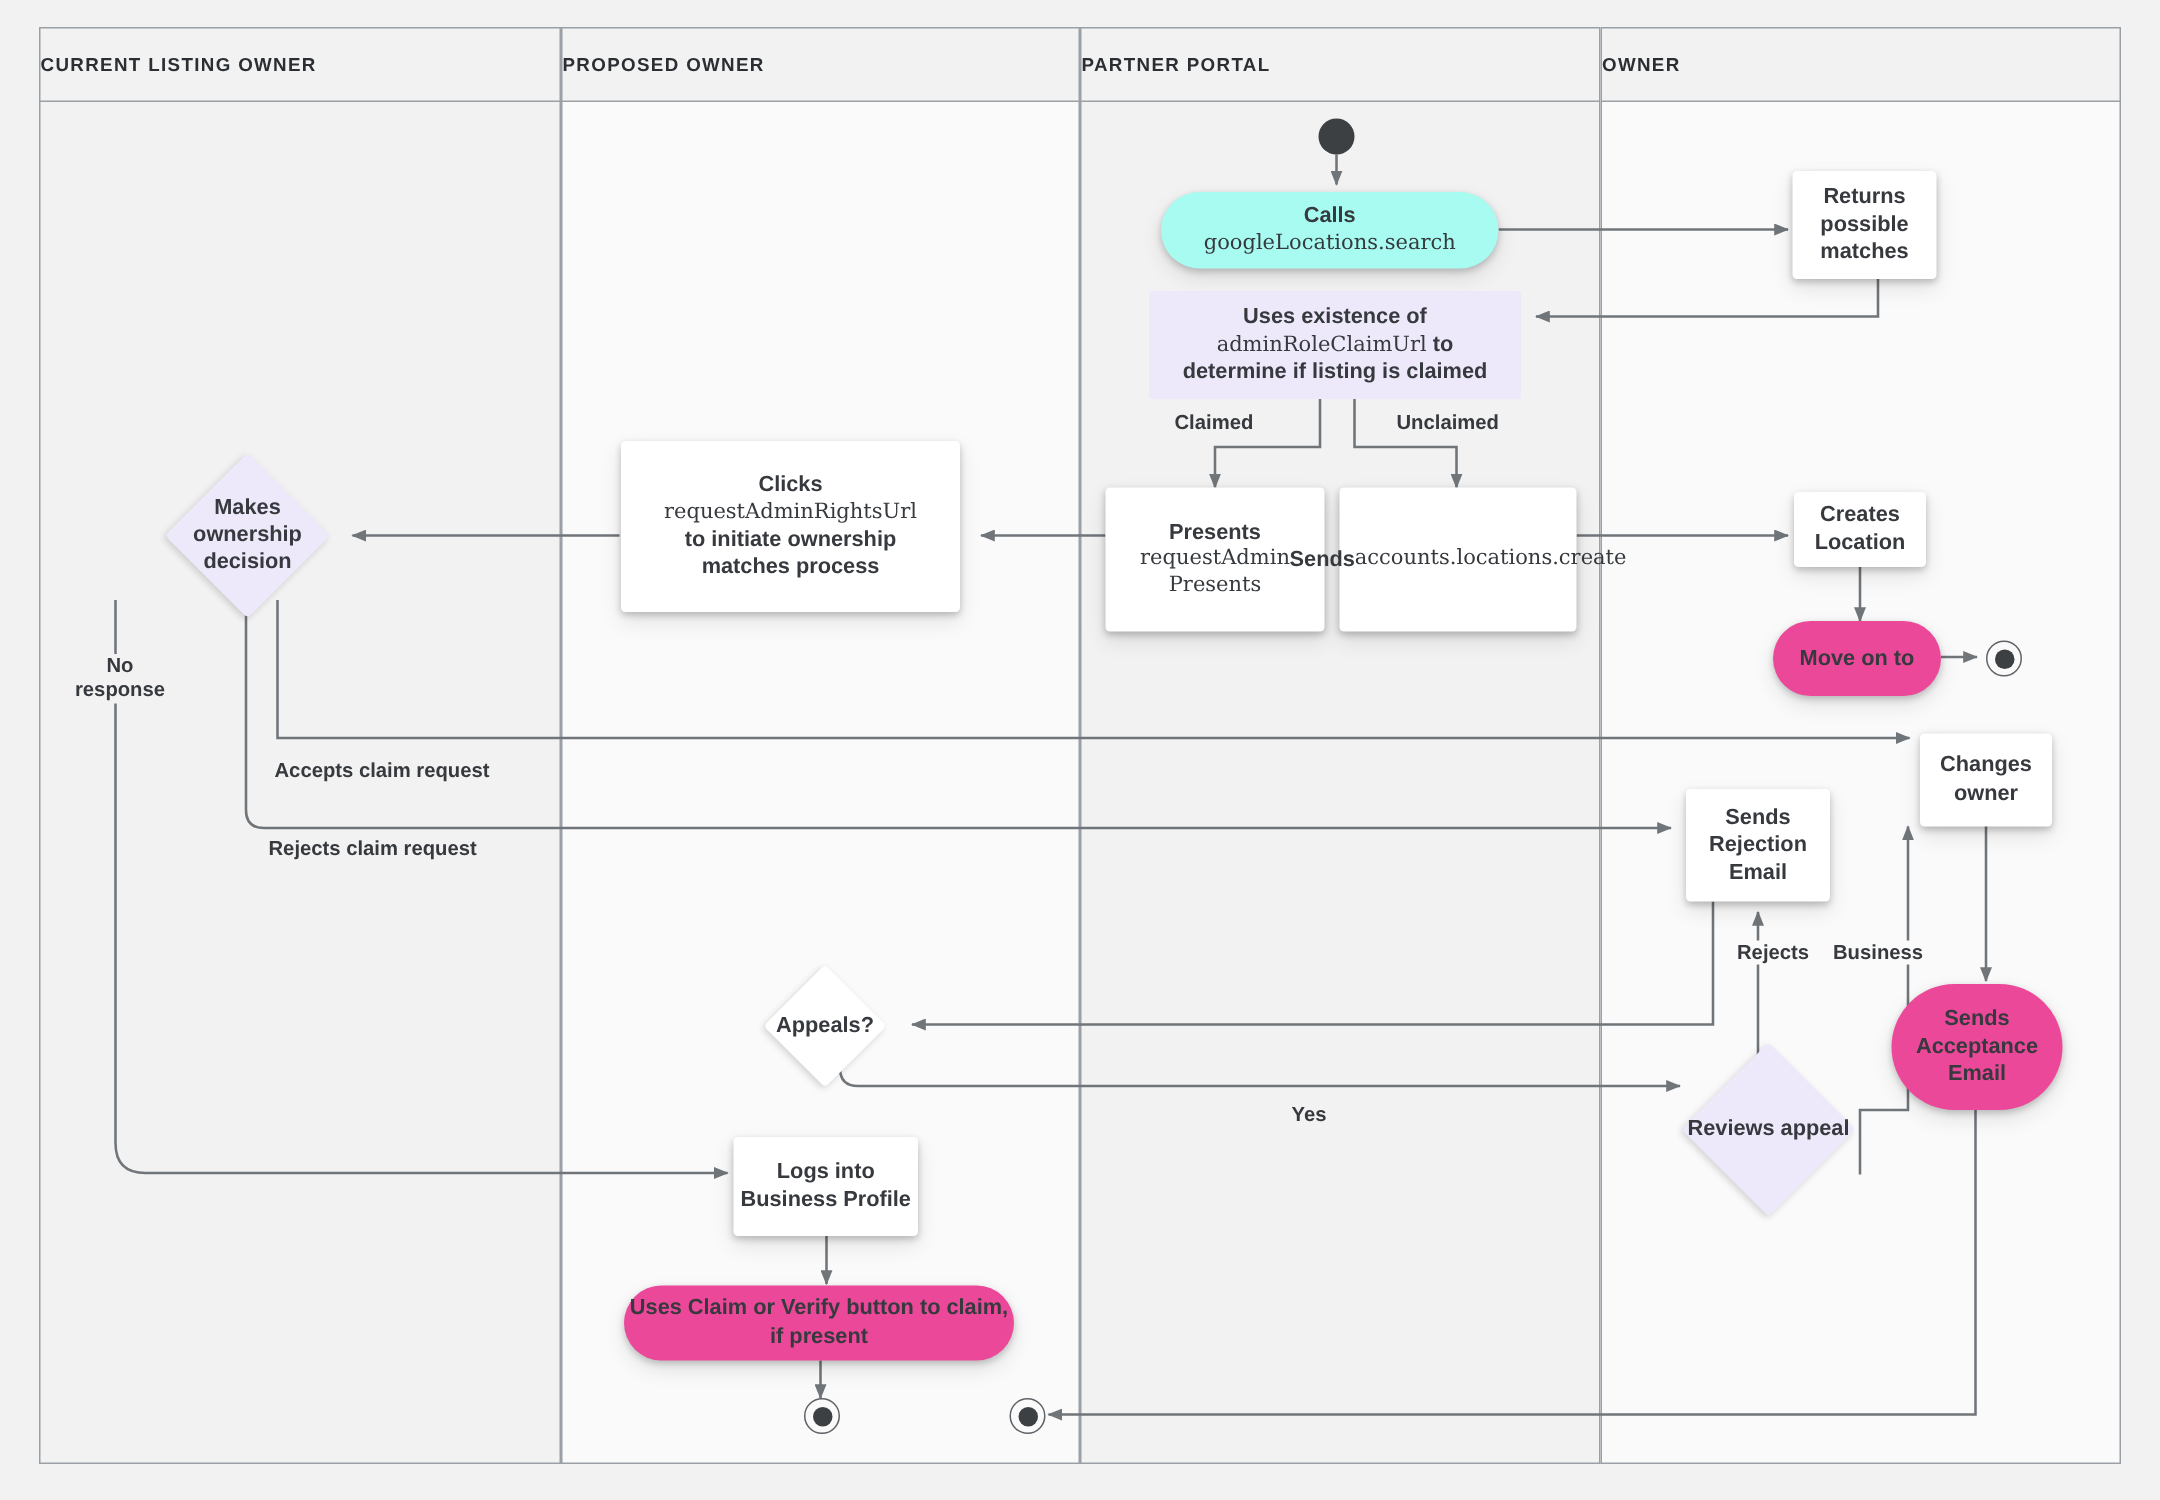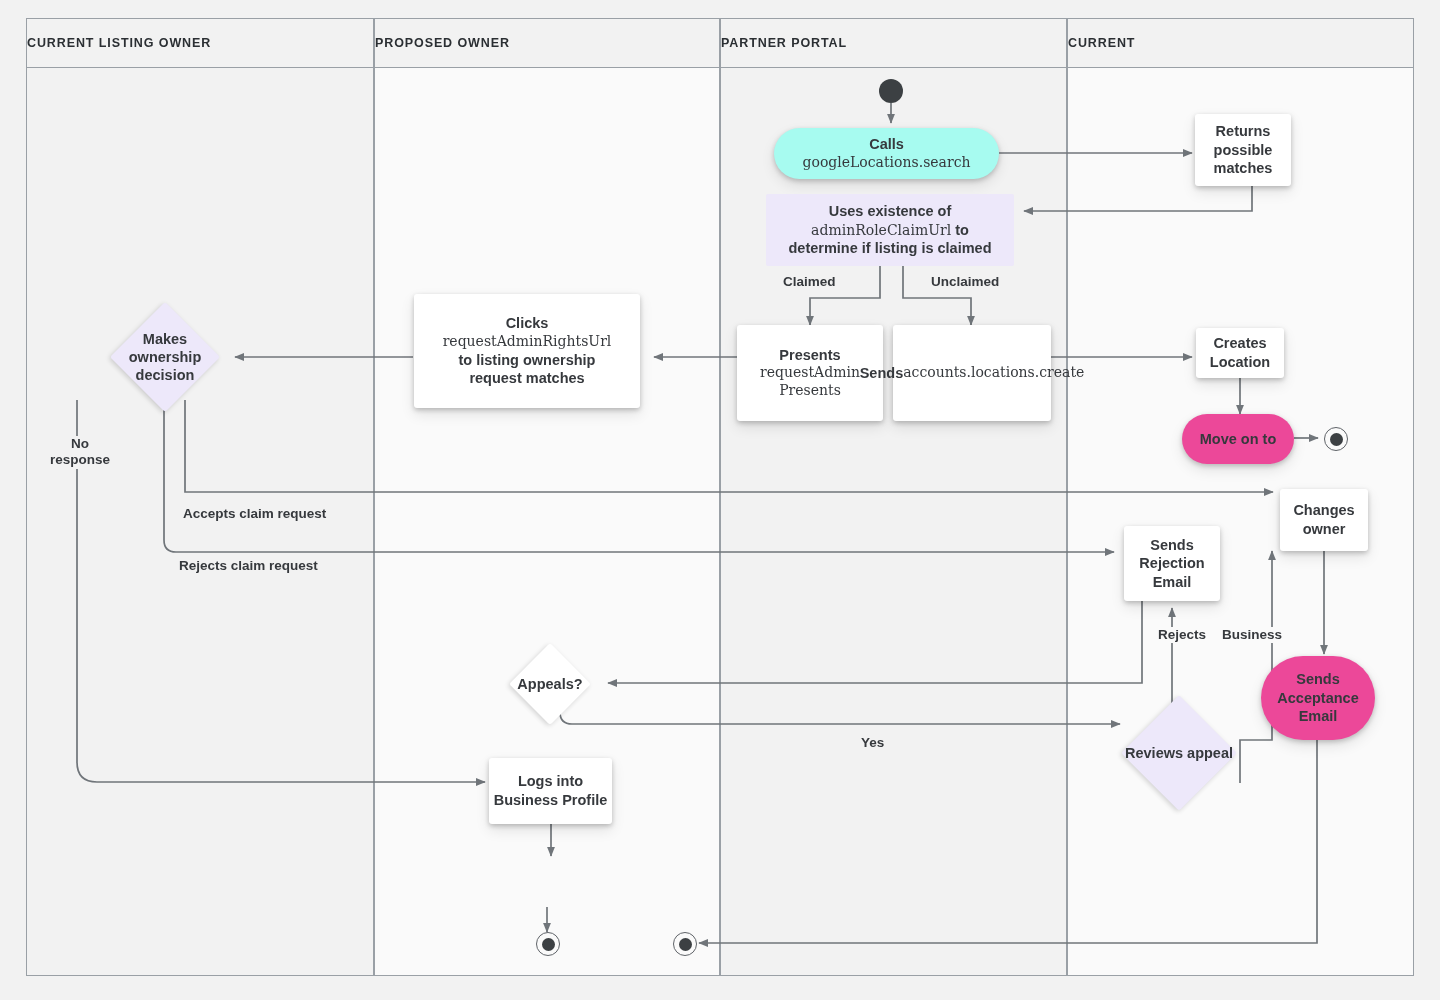--- a/index.html
+++ b/index.html
@@ -95,21 +95,21 @@
   <div class="lane-head" style="left:26px;width:348px;">
     <span>CURRENT LISTING OWNER</span>
   </div>
   <div class="lane-head" style="left:374px;width:346px;">
     <span>PROPOSED OWNER</span>
   </div>
   <div class="lane-head" style="left:720px;width:347px;">
     <span>PARTNER PORTAL</span>
   </div>
   <div class="lane-head" style="left:1067px;width:347px;">
-    <span>CURRENT</span>
+    <span>OWNER</span>
   </div>
 
   <div class="lane-body alt" style="left:26px;width:348px;"></div>
   <div class="lane-body" style="left:374px;width:346px;"></div>
   <div class="lane-body alt" style="left:720px;width:347px;"></div>
   <div class="lane-body" style="left:1067px;width:347px;"></div>
 
   <svg id="wires">
     <defs>
       <marker id="ah" markerWidth="10" markerHeight="8" refX="9.2" refY="4" orient="auto" markerUnits="userSpaceOnUse">
@@ -189,22 +189,22 @@
 
   <div class="node box" style="left:893px;top:325px;width:158px;height:96px;">
     <div>Sends</div>
     <div class="mono" style="font-size:14px;">accounts.locations</div>
     <div class="mono" style="font-size:14px;">.create</div>
   </div>
 
   <div class="node box" style="left:414px;top:294px;width:226px;height:114px;flex-direction:column;">
     <div>Clicks</div>
     <div class="mono" style="font-size:14px;">requestAdminRightsUrl</div>
-    <div>to listing ownership</div>
-    <div>request matches</div>
+    <div>to initiate ownership</div>
+    <div>matches process</div>
   </div>
 
   <div class="diamond lav" style="left:126px;top:318px;width:78px;height:78px;">
     <div class="dshape"></div>
     <div class="dlabel">Makes ownership decision</div>
   </div>
 
   <div class="node box" style="left:1196px;top:328px;width:88px;height:50px;">
     <span>Creates Location</span>
   </div>
@@ -236,20 +236,23 @@
 
   <div class="diamond white" style="left:521px;top:655px;width:58px;height:58px;">
     <div class="dshape"></div>
     <div class="dlabel">Appeals?</div>
   </div>
 
   <div class="node box" style="left:489px;top:758px;width:123px;height:66px;">
     <span>Logs into Business Profile</span>
   </div>
 
+  <div class="node pill pink" style="left:416px;top:857px;width:260px;height:50px;">
+    <span>Uses Claim or Verify button to claim, if present</span>
+  </div>
 
   <div class="end-dot" style="left:536px;top:932px;">
       <i></i>
     </div>
   <div class="end-dot" style="left:673px;top:932px;">
       <i></i>
     </div>
 
   <div class="elabel ontint" style="left:780px;top:274px;">Claimed</div>
   <div class="elabel ontint" style="left:928px;top:274px;">Unclaimed</div>

